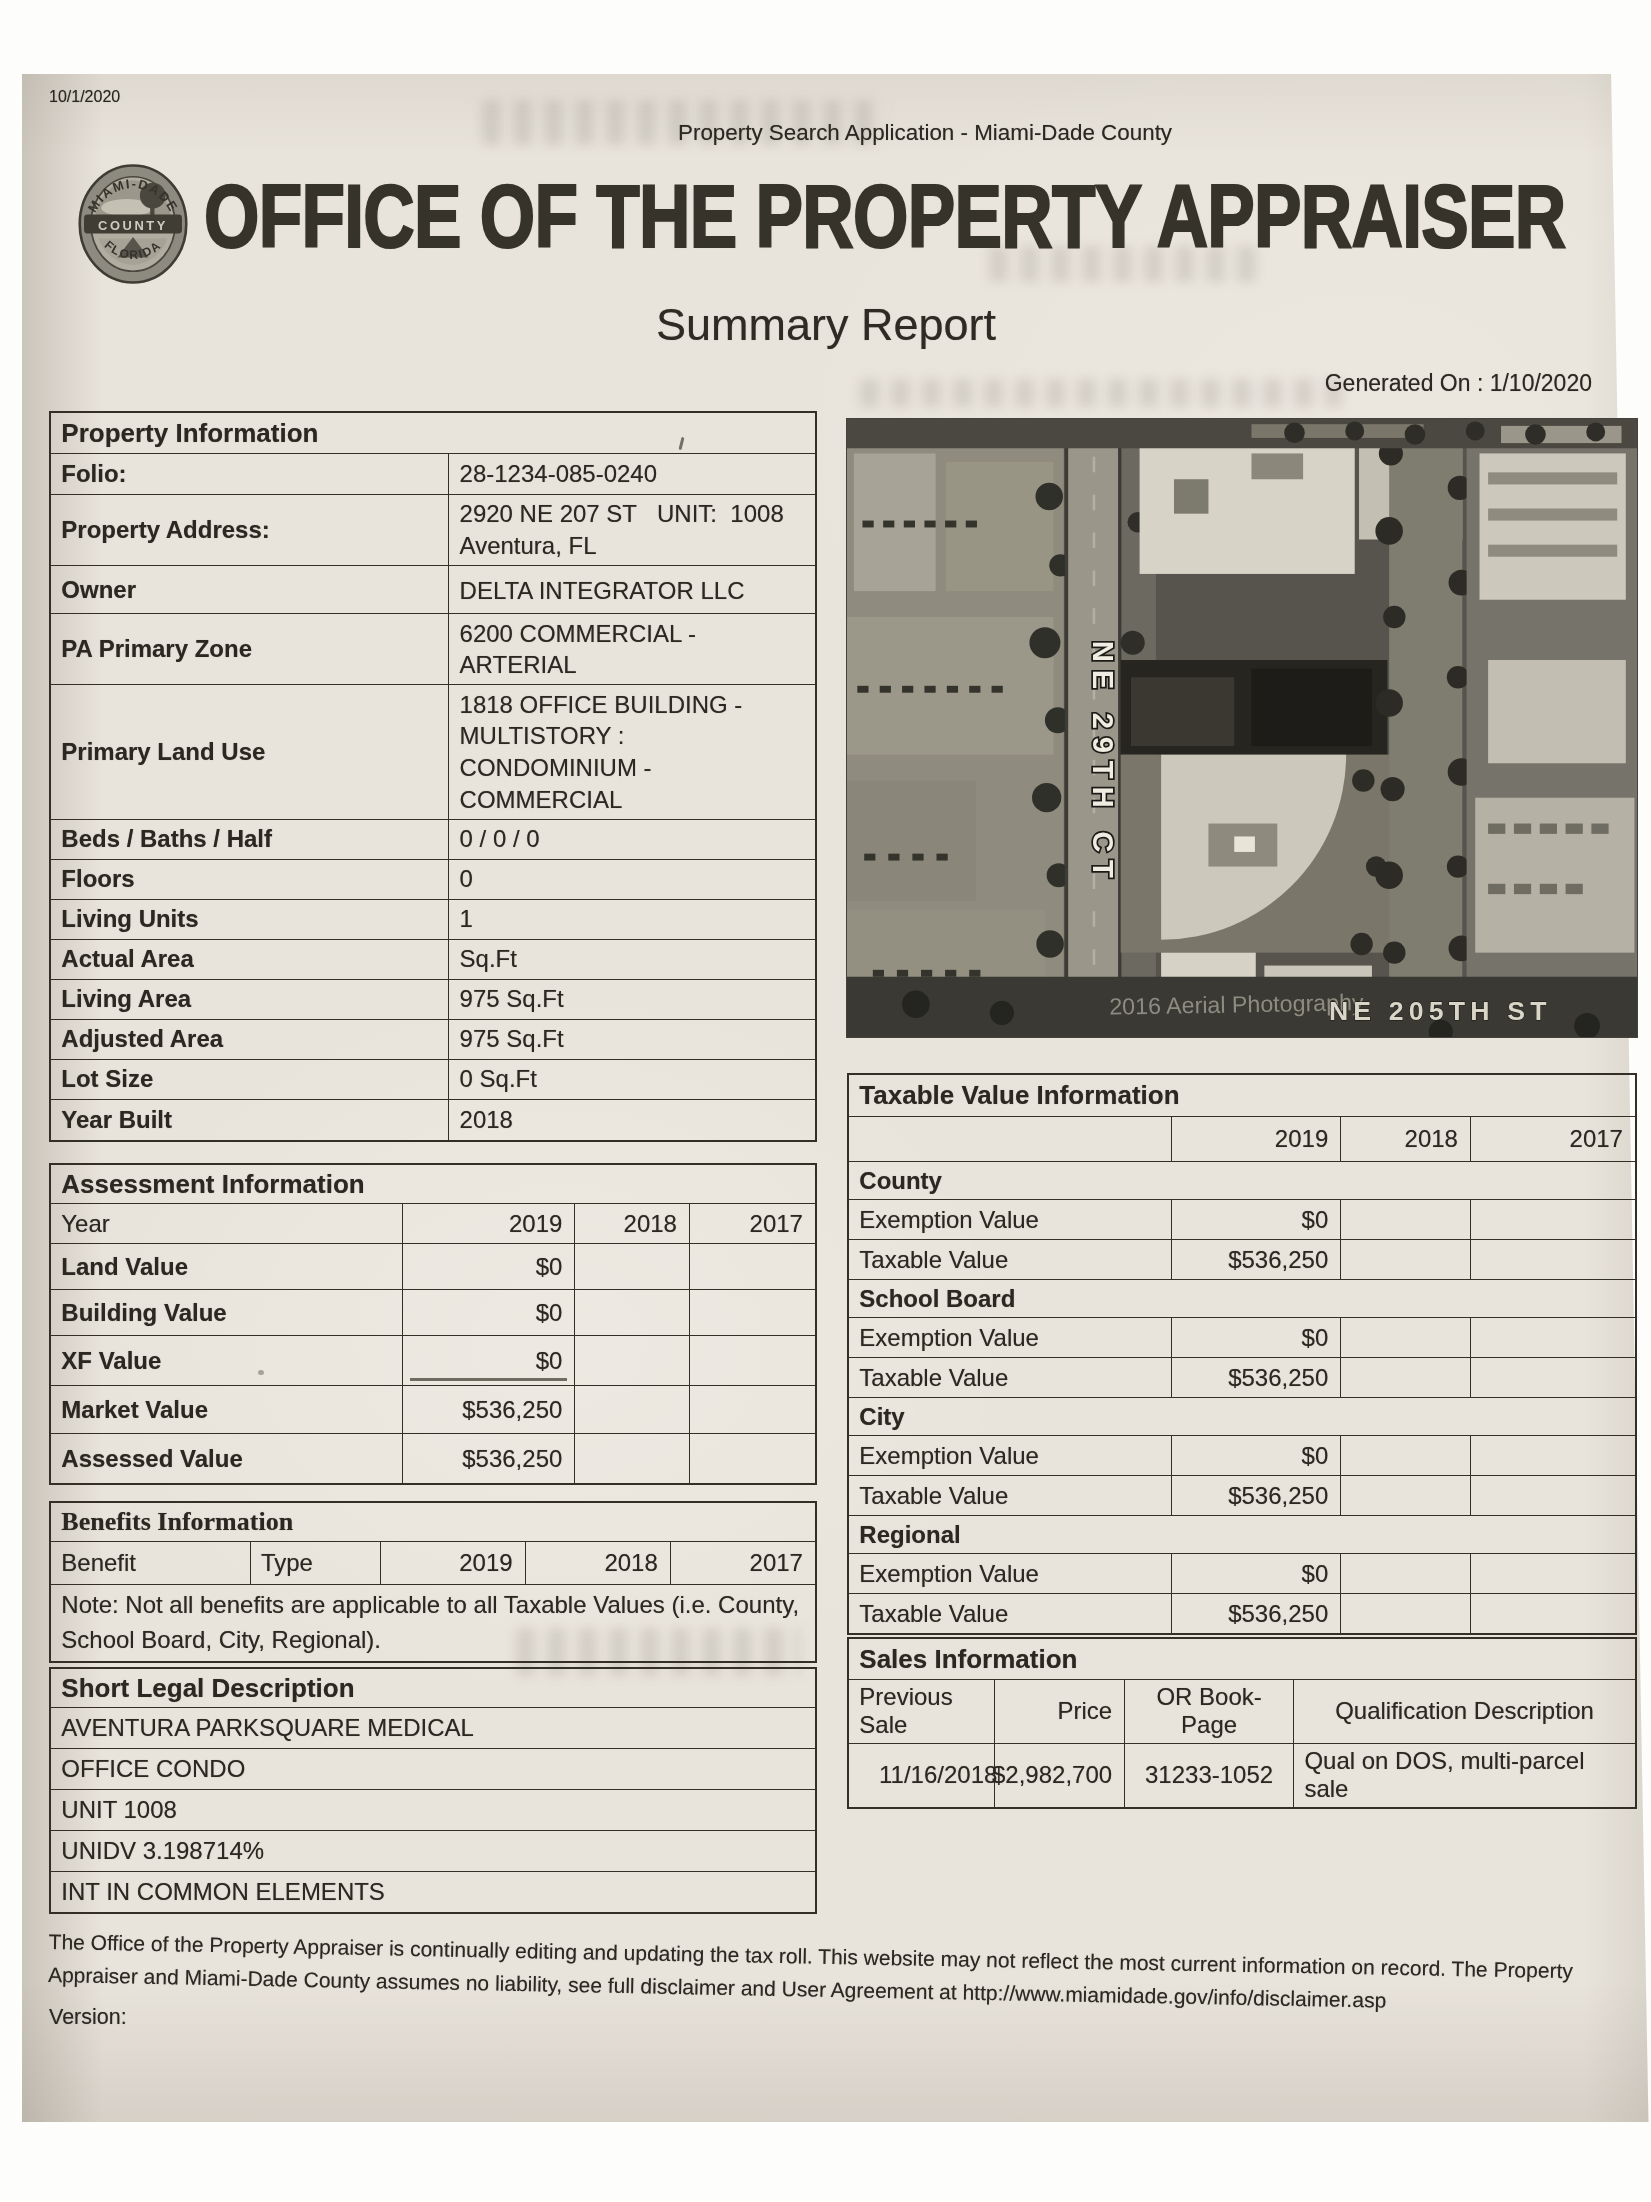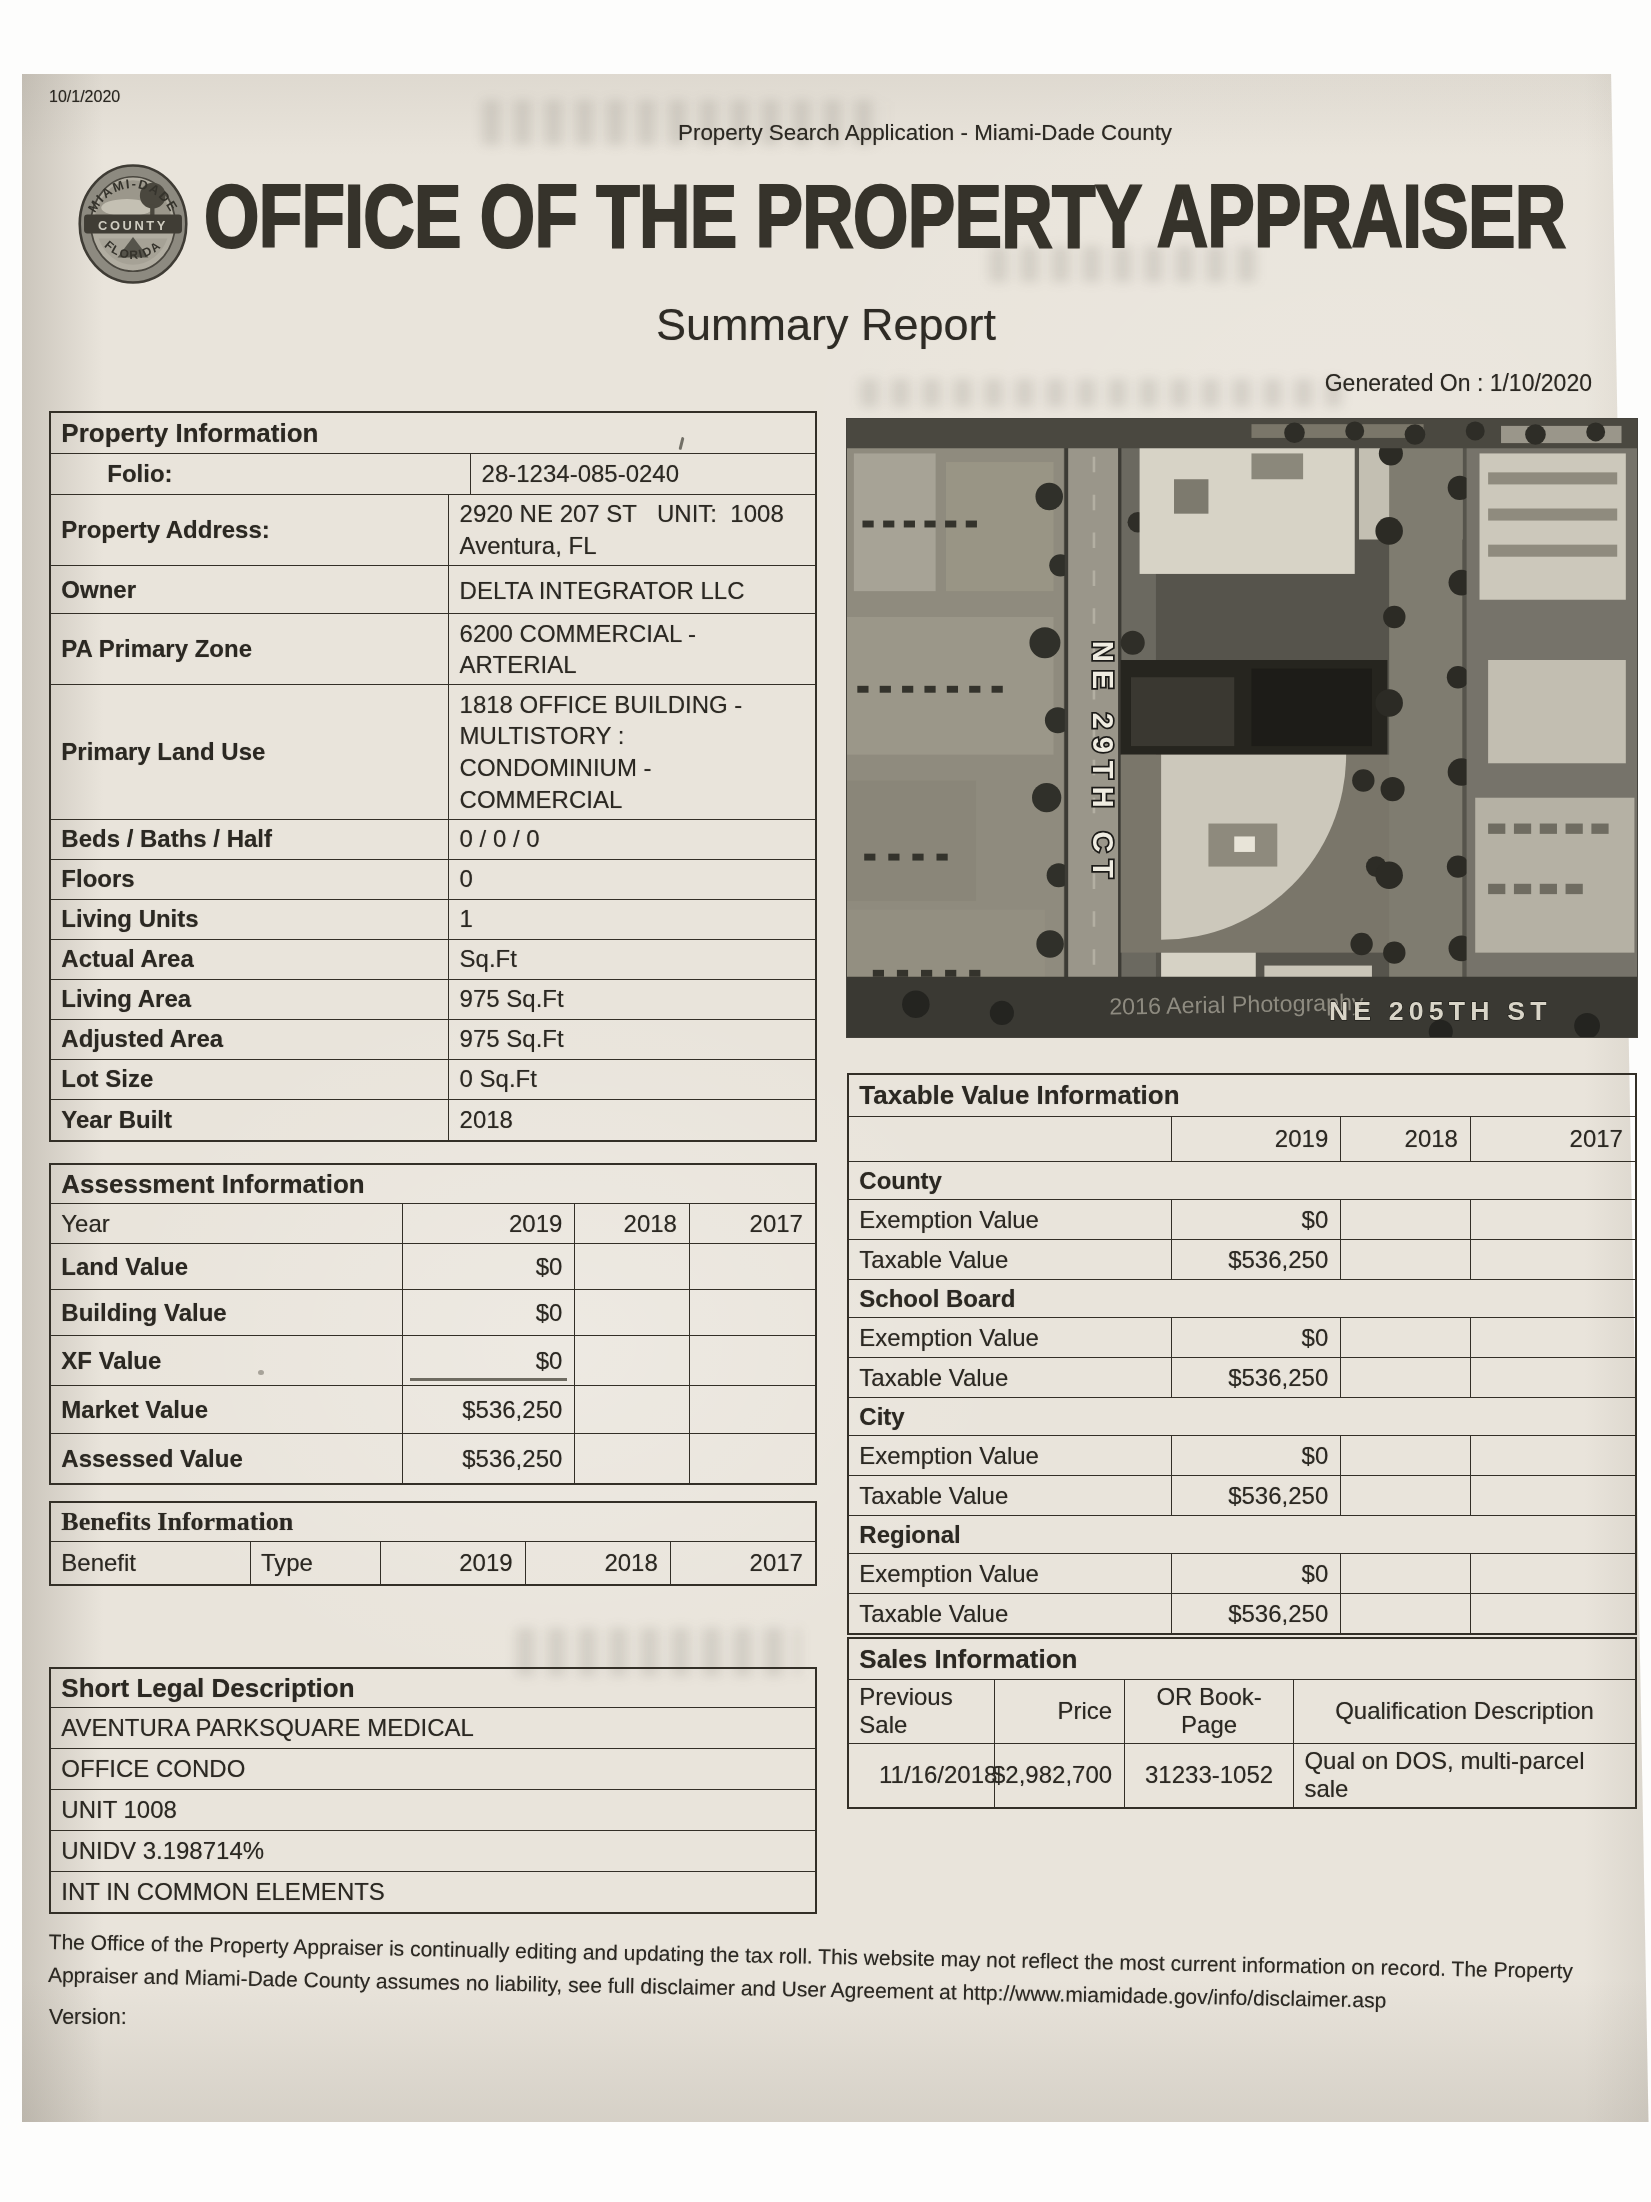--- a/index.html
+++ b/index.html
@@ -92,21 +92,21 @@
 
   <div class="abs" id="main-title">OFFICE OF THE PROPERTY APPRAISER</div>
   <div class="abs ink" id="report-title">Summary Report</div>
   <div class="abs ink" id="generated-on">Generated On : 1/10/2020</div>
 
   <div class="tbl ink" style="left:49px;top:411px;width:768px;">
     <div class="trow" style="min-height:40px;">
         <div class="cell ttl" style="width:100%;">Property Information</div>
       </div>
     <div class="trow" style="min-height:41px;">
-      <div class="cell lbl" style="width:52%;margin-left:46px;">Folio:</div>
+      <div class="cell lbl" style="width:52%;">Folio:</div>
       <div class="cell" style="width:48%;">
           <span>28-1234-085-0240</span>
         </div>
     </div>
     <div class="trow" style="min-height:69px;">
       <div class="cell lbl" style="width:52%;">Property Address:</div>
       <div class="cell" style="width:48%;">
         <span>2920 NE 207 ST&nbsp;&nbsp;&nbsp;UNIT:&nbsp; 1008</span>
         <span>Aventura, FL</span>
       </div>
@@ -229,20 +229,23 @@
   <div class="tbl ink" style="left:49px;top:1501px;width:768px;">
     <div class="trow" style="min-height:38px;">
         <div class="cell ttl" style="width:100%;font-family:Liberation Serif, serif;">Benefits Information</div>
       </div>
     <div class="trow" style="min-height:43px;">
       <div class="cell" style="width:26%;">Benefit</div>
       <div class="cell" style="width:17%;">Type</div>
       <div class="cell num" style="width:19%;">2019</div>
       <div class="cell num" style="width:19%;">2018</div>
       <div class="cell num" style="width:19%;">2017</div>
+    </div>
+    <div class="trow" style="min-height:76px;">
+      <div class="cell" style="width:100%;line-height:1.45;">Note: Not all benefits are applicable to all Taxable Values (i.e. County, School Board, City, Regional).</div>
     </div>
   </div>
 
   <div class="tbl ink" style="left:49px;top:1667px;width:768px;">
     <div class="trow" style="min-height:38px;">
         <div class="cell ttl" style="width:100%;">Short Legal Description</div>
       </div>
     <div class="trow" style="min-height:41px;">
         <div class="cell" style="width:100%;">AVENTURA PARKSQUARE MEDICAL</div>
       </div>

